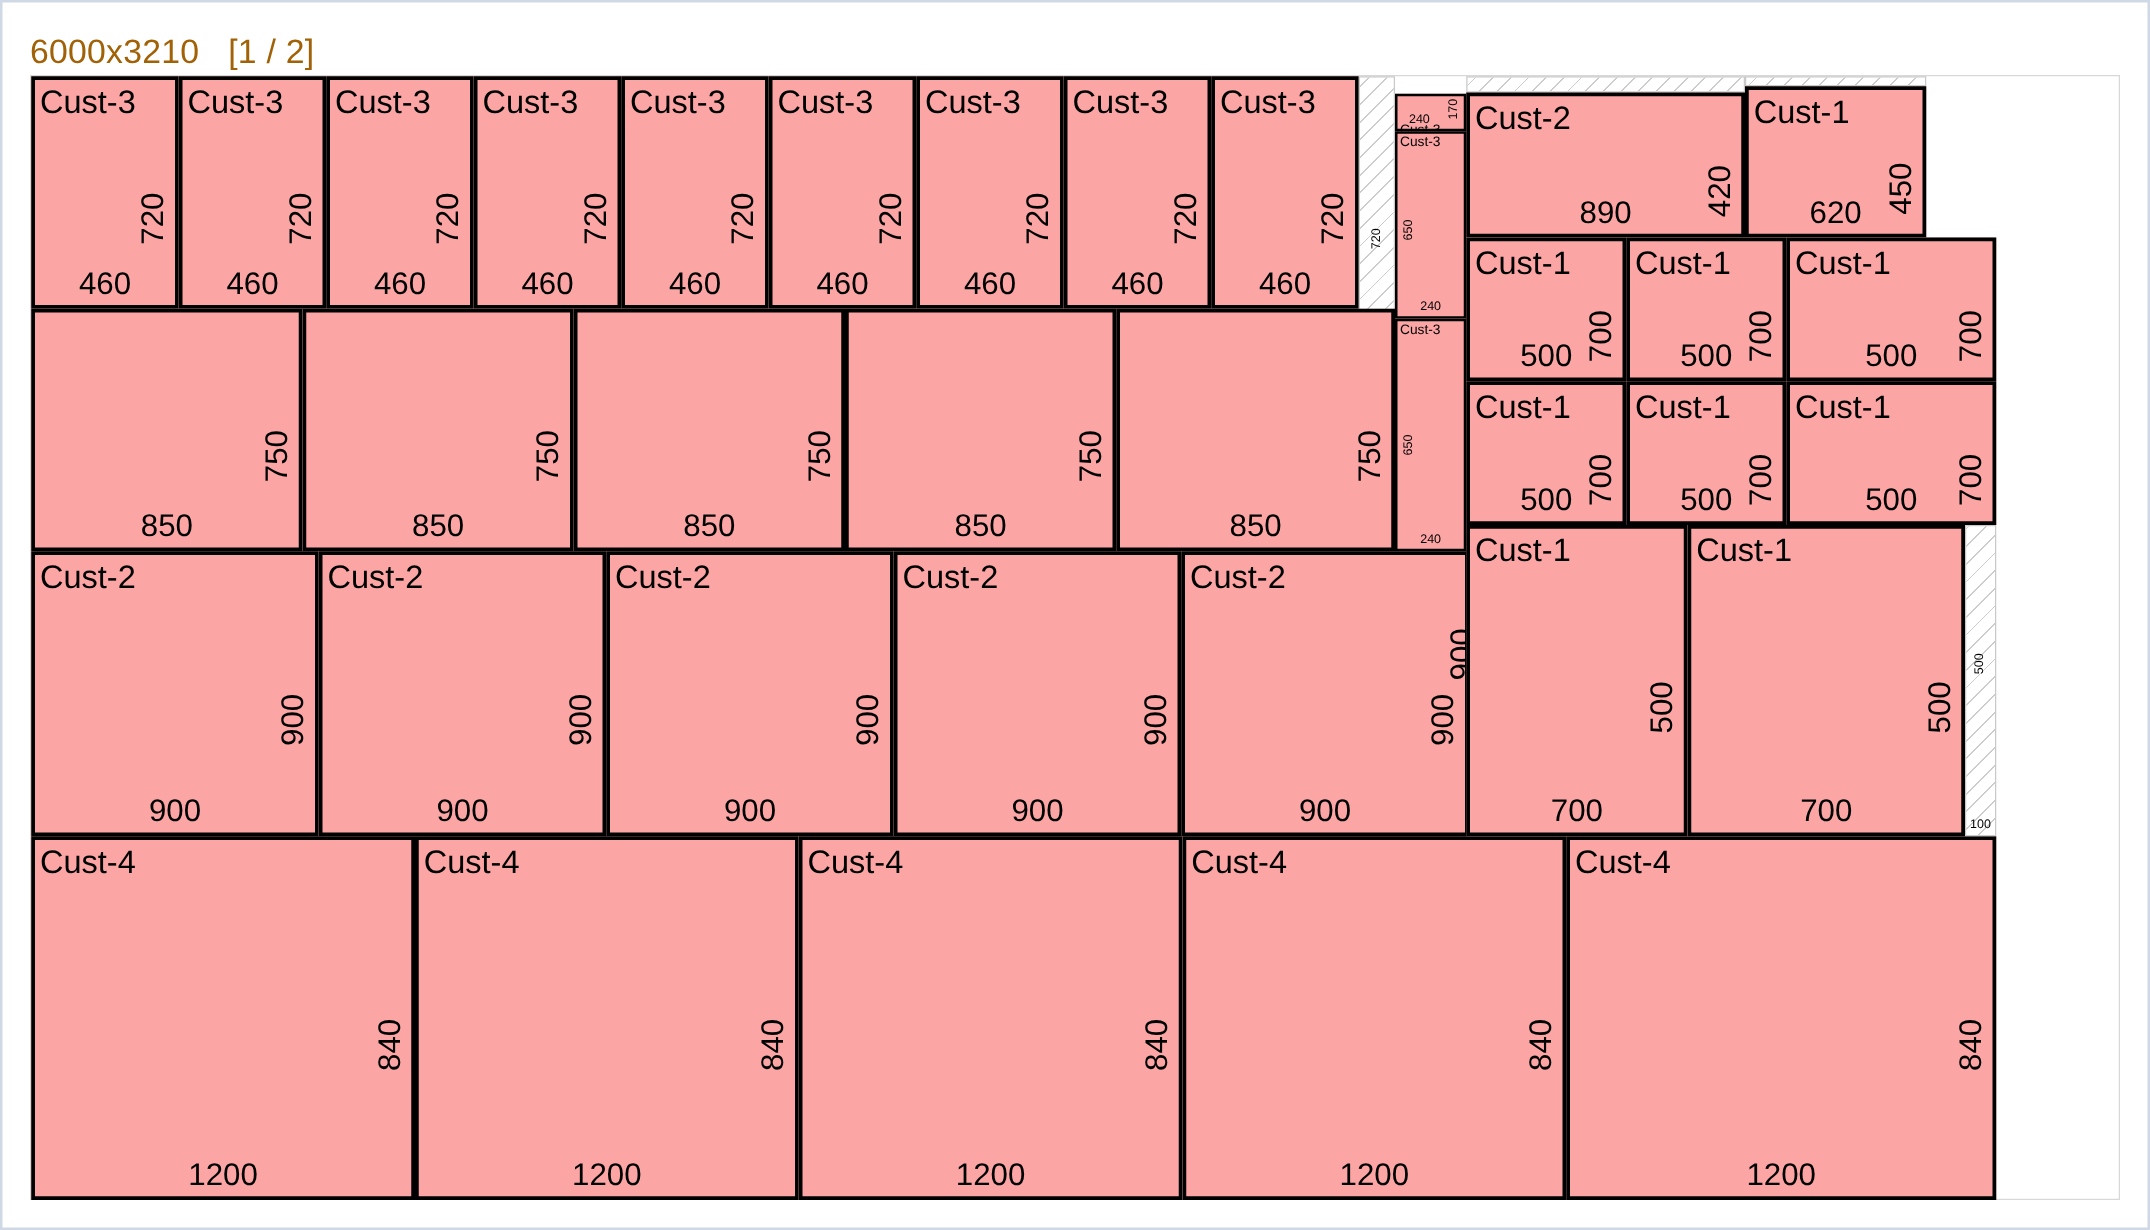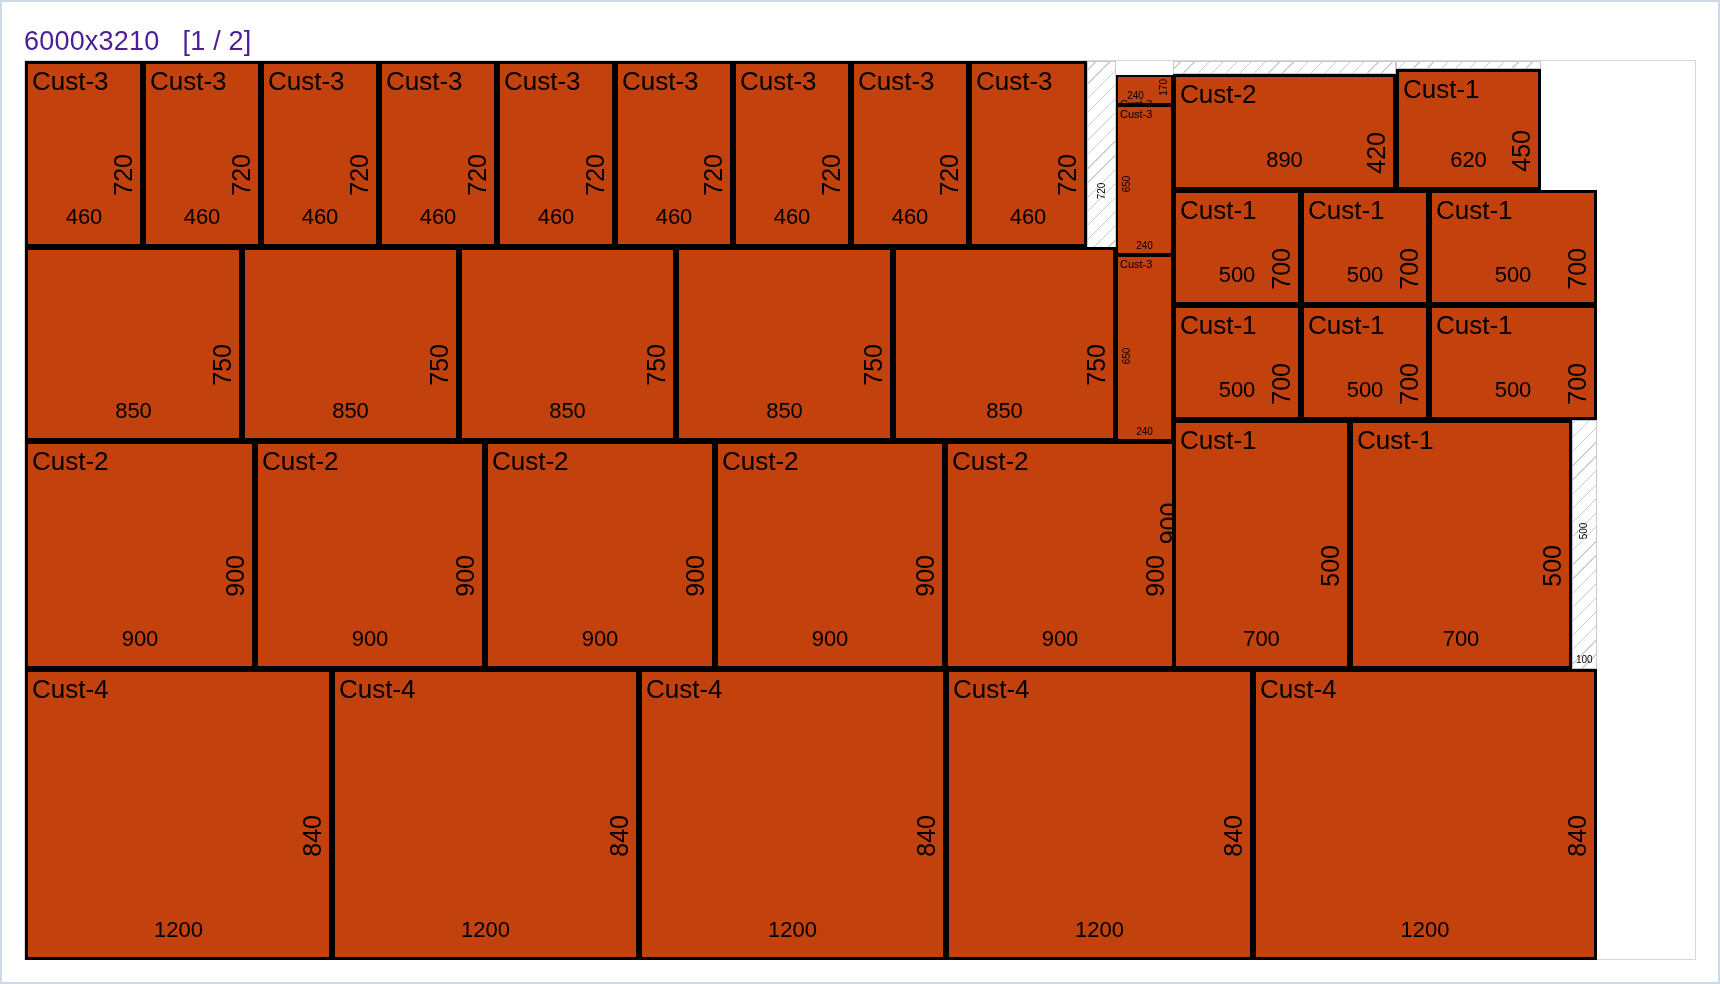--- a/index.html
+++ b/index.html
@@ -13,38 +13,38 @@
     position:relative;
     width:1720px;height:984px;
     box-sizing:border-box;
     border:2px solid #cfd9e6;
     background:#ffffff;
   }
   #title{
     position:absolute;
     left:22px; top:24px;
     font-size:27px;
-    color:#4c1d95;
+    color:#a16207;
     white-space:pre;
     letter-spacing:0.2px;
   }
   
   #sheet{
     position:absolute;
     left:22px; top:58px;
     width:1672px; height:900px;
     border:1px solid #d8d8d8;
     box-sizing:border-box;
     background:#fff;
   }
   .part{
     position:absolute;
     box-sizing:border-box;
     border:3px solid #000;
-    background:#c2410c;
+    background:#fca5a5;
     overflow:visible;
     padding-left:20px;
   }
   .part.thin{border-width:2px;}
   .waste{
     position:absolute;
     box-sizing:border-box;
     border:1px solid #c9c9c9;
     background:
       repeating-linear-gradient(
@@ -62,23 +62,23 @@
     line-height:1;
   }
   
   .pname{
     left:4px; top:4px;
     font-size:26px;
   }
   .pname.sm{font-size:11px; left:2px; top:2px;}
   
   .pw{
-    bottom:16px; left:0; right:0;
+    bottom:4px; left:0; right:0;
     text-align:center;
-    font-size:22px;
+    font-size:25px;
   }
   .pw.sm{font-size:10px; bottom:2px;}
   
   .ph{
     right:4px; bottom:50%;
     font-size:25px;
     transform:rotate(-90deg);
     transform-origin:100% 100%;
     text-align:left;
   }

